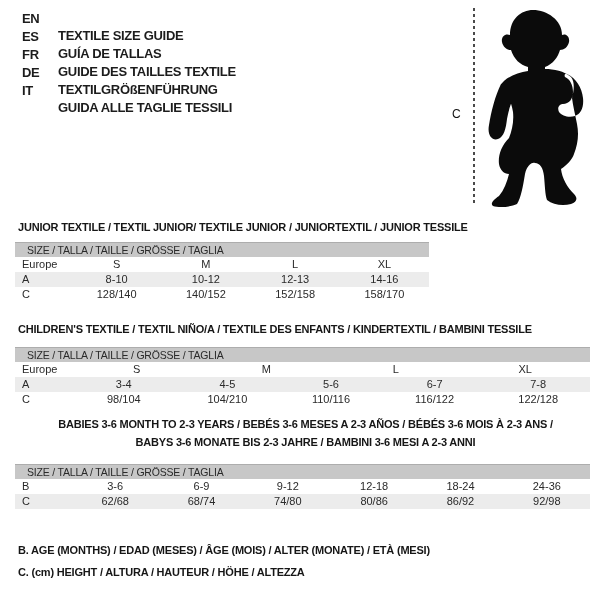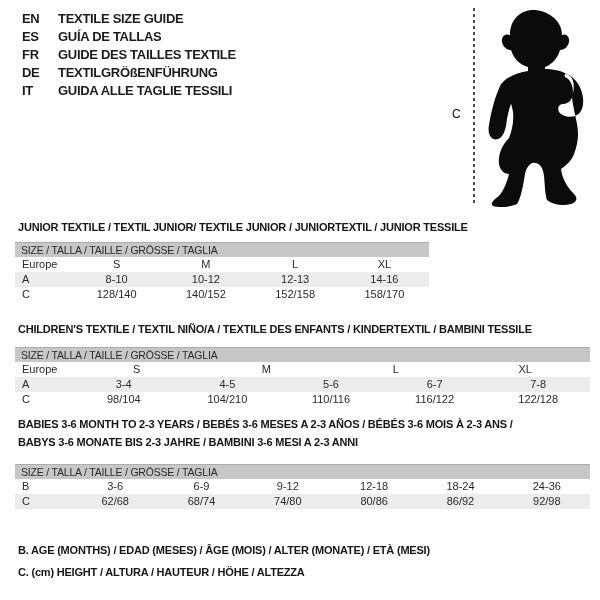--- a/index.html
+++ b/index.html
@@ -4,44 +4,44 @@
 <style>
   html,body{margin:0;padding:0;background:#ffffff;}
   .page{
     position:relative;width:600px;height:596px;background:#ffffff;overflow:hidden;
     font-family:"Liberation Sans","DejaVu Sans",sans-serif;color:#1c1c1c;
   }
   
   .lang-list{position:absolute;left:22px;top:10px;}
   .lang-row{display:flex;height:18px;line-height:18px;font-weight:700;font-size:13px;letter-spacing:-0.3px;}
   .lang-code{width:36px;}
-  .lang-title{white-space:nowrap;}
+  .lang-title{white-space:nowrap;margin-top:17px;}
   
   .dash-line{
     position:absolute;left:473px;top:8px;width:2px;height:198px;
     background:repeating-linear-gradient(to bottom,#4a4a4a 0 3px,transparent 3px 6px);
   }
   .c-label{position:absolute;left:452px;top:107px;font-size:12px;font-weight:400;color:#111;}
   .baby-svg{position:absolute;left:487px;top:8px;}
   
   .sec-heading{
     position:absolute;font-size:11px;font-weight:700;letter-spacing:-0.2px;
-    white-space:nowrap;line-height:18px;color:#161616;
+    white-space:nowrap;line-height:18px;color:#161616;text-align:center;
   }
   .h-junior{left:18px;top:218px;}
   .h-children{left:18px;top:320px;}
   .h-babies{left:18px;top:415px;white-space:normal;width:575px;}
   
   .size-table{position:absolute;}
   .t-junior{left:15px;top:242px;width:414px;}
   .t-children{left:15px;top:347px;width:575px;}
   .t-babies{left:15px;top:464px;width:575px;}
   .size-bar{
     height:15px;line-height:15px;background:#c7c7c7;border-top:1px solid #adadad;
-    box-sizing:border-box;padding-left:6px;font-size:10.5px;color:#2a2a2a;letter-spacing:-0.2px;
+    box-sizing:border-box;padding-left:12px;font-size:10.5px;color:#2a2a2a;letter-spacing:-0.2px;
   }
   .trow{display:flex;height:15px;line-height:15px;font-size:11px;color:#2a2a2a;}
   .trow.alt{background:#ececec;}
   .lbl{width:57px;box-sizing:border-box;padding-left:7px;text-align:left;}
   .cell{flex:1;text-align:center;}
   
   .notes{position:absolute;left:18px;top:539px;}
   .note-line{height:22px;line-height:22px;font-size:11px;font-weight:700;letter-spacing:-0.2px;white-space:nowrap;color:#161616;}
 </style>
 </head>

